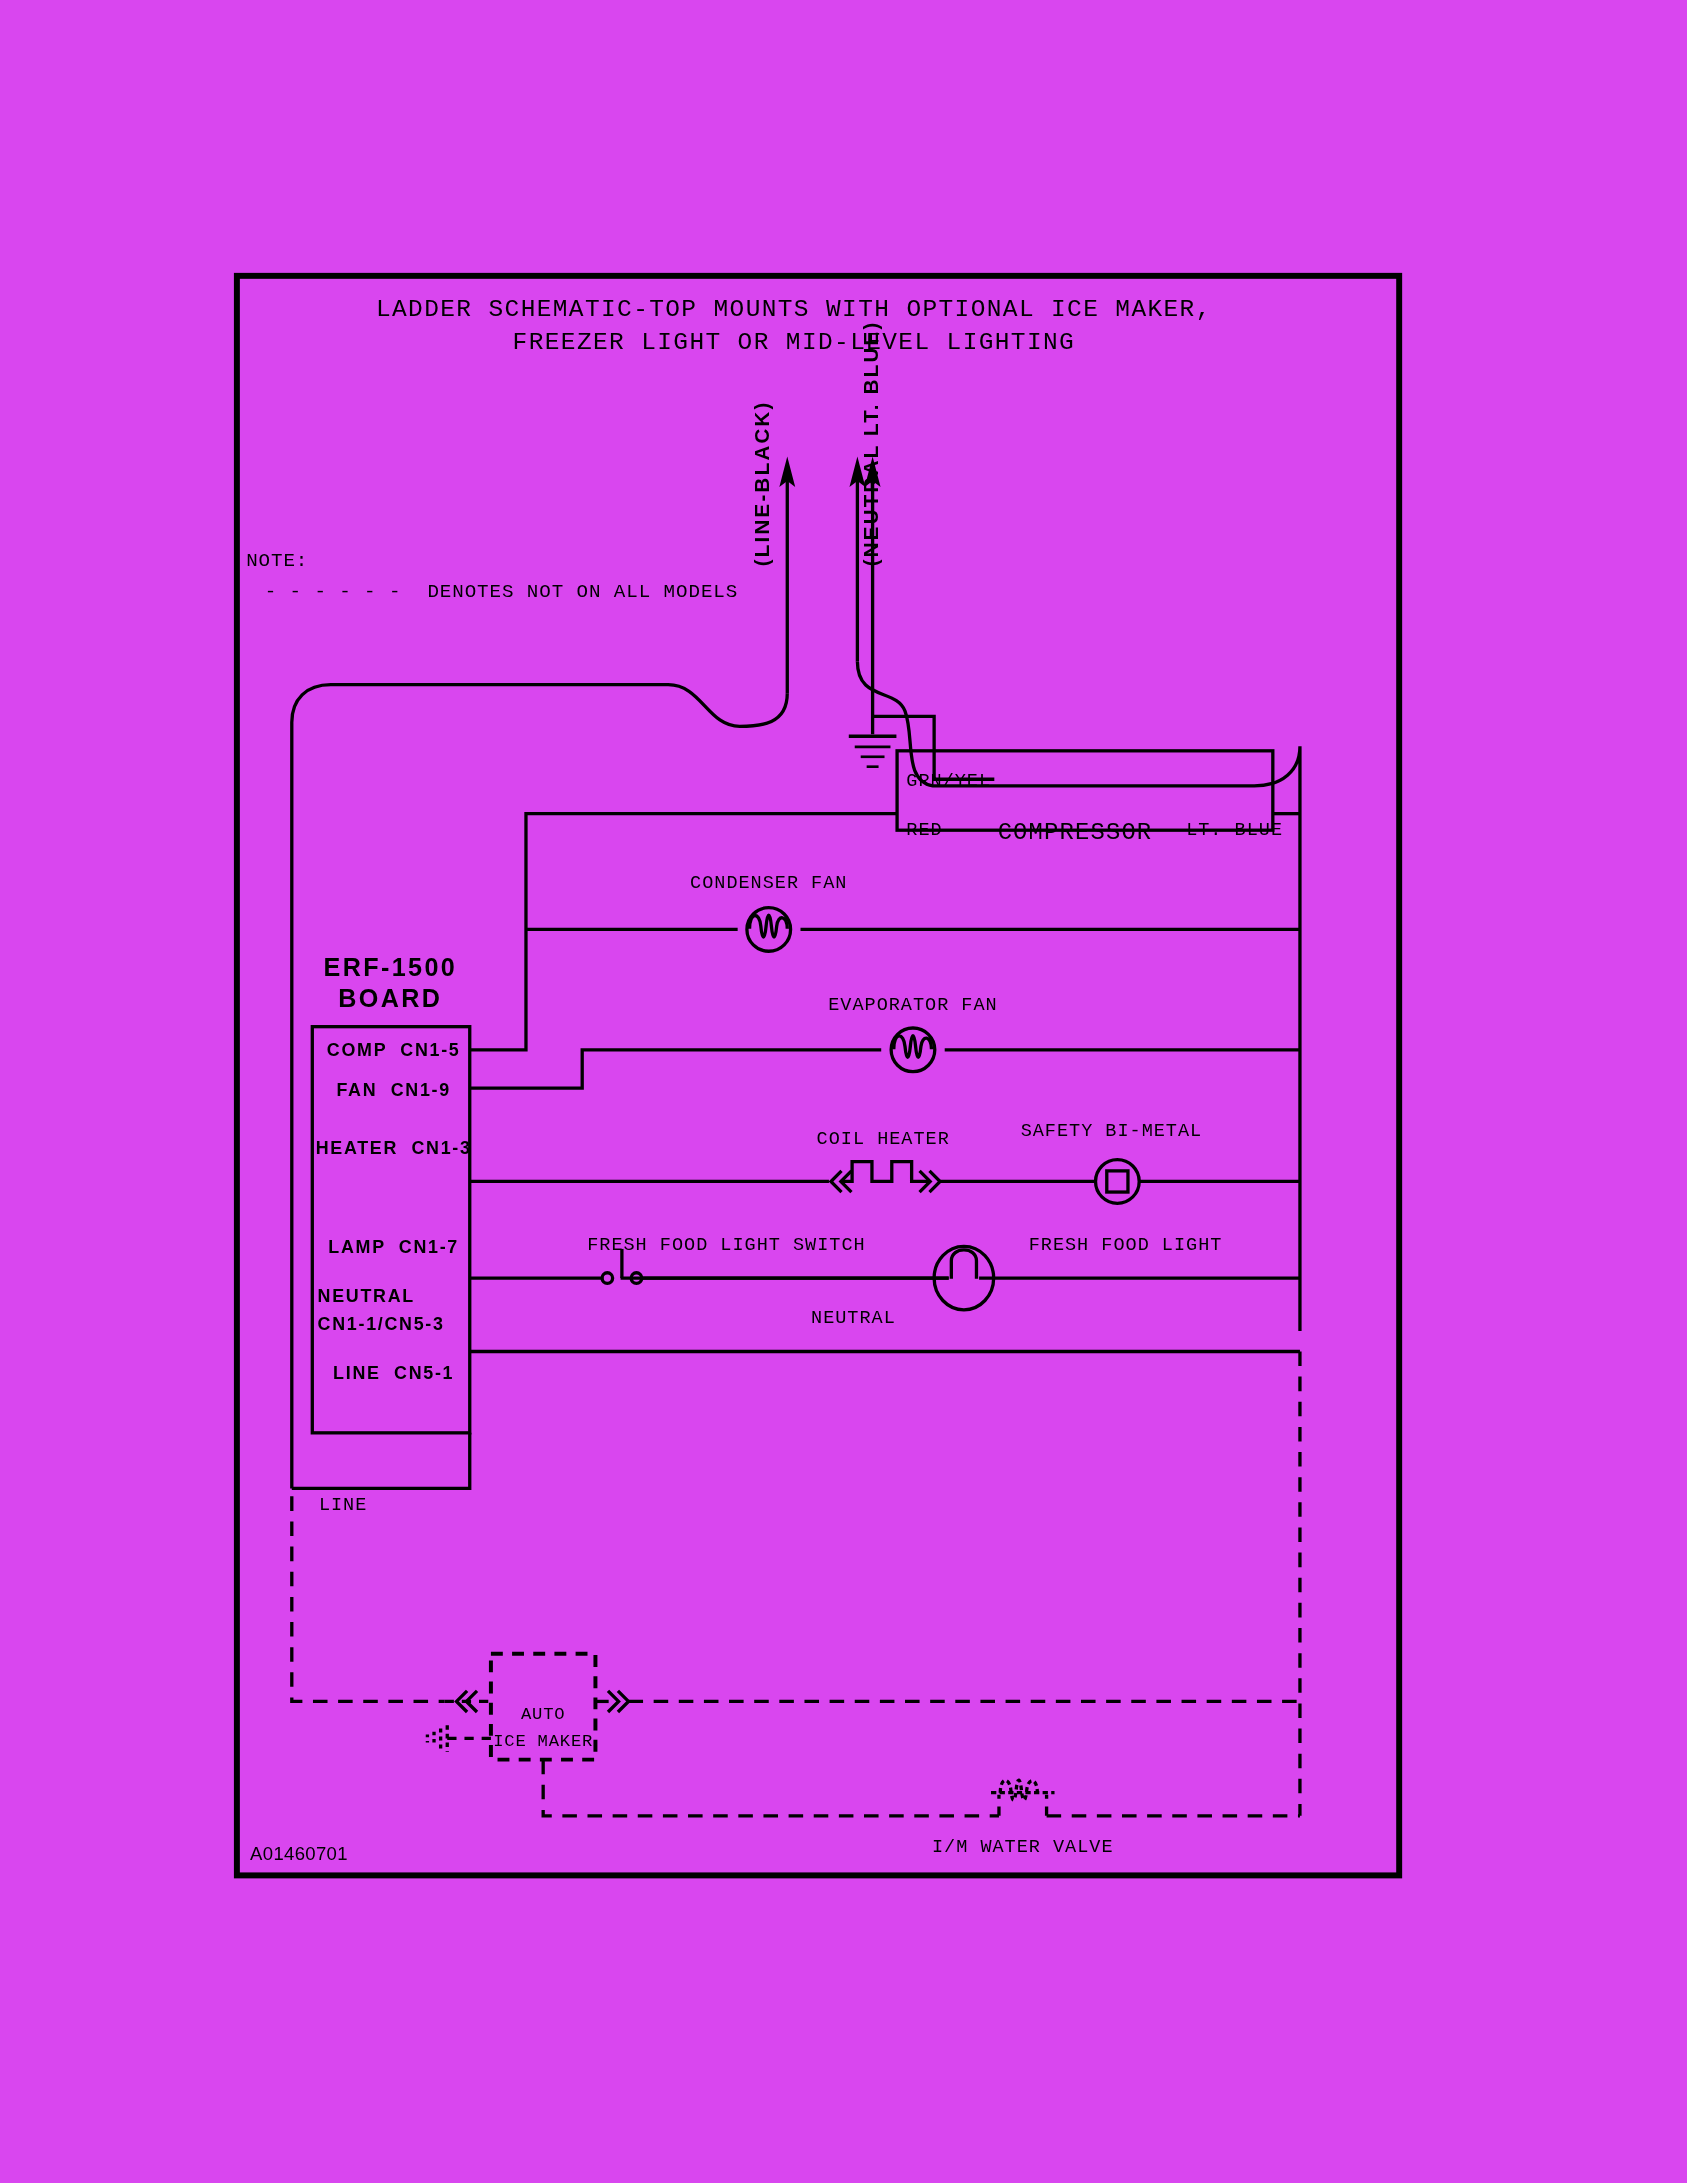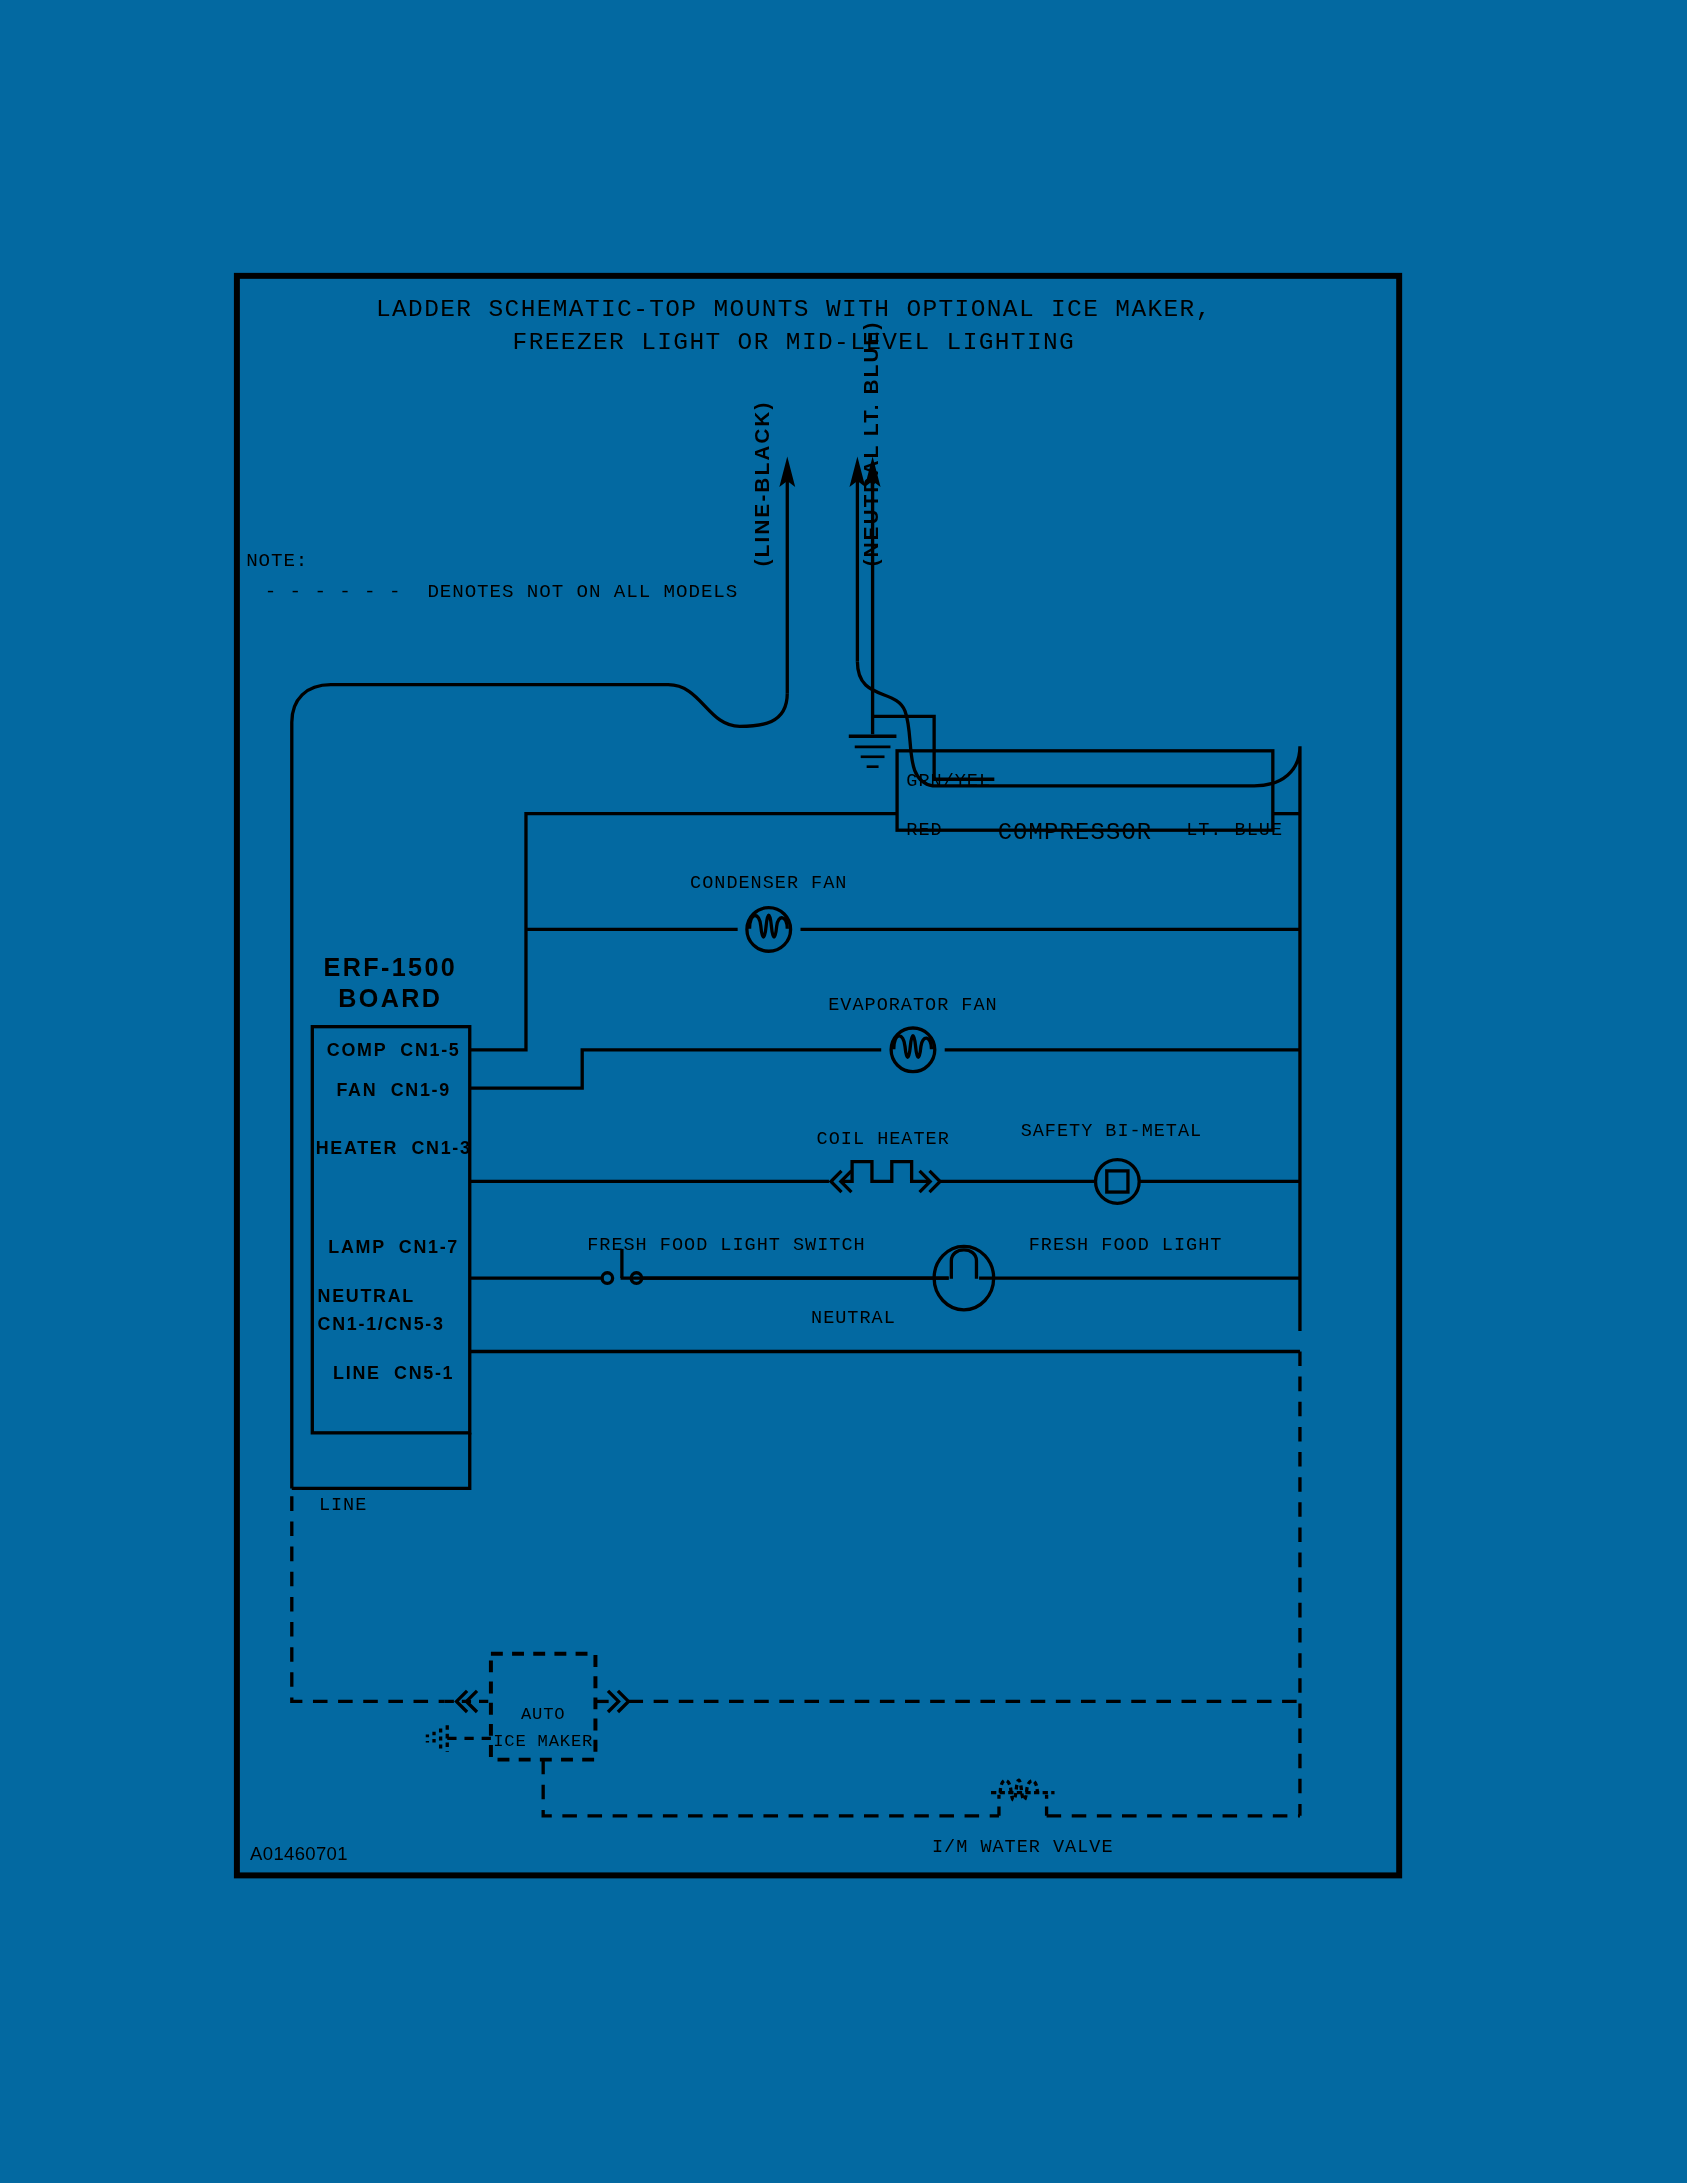--- a/index.html
+++ b/index.html
@@ -10,21 +10,21 @@
   body {
     width: 1687px;
     height: 2183px;
     font-family: "Liberation Mono", "DejaVu Sans Mono", monospace;
     overflow: hidden;
   }
   #sheet {
     position: relative;
     width: 1687px;
     height: 2183px;
-    background: #0369a1;
+    background: #d946ef;
   }
   svg#schematic {
     display: block;
     width: 1687px;
     height: 2183px;
   }
   
   .frame {
     fill: none;
     stroke: #000000;

